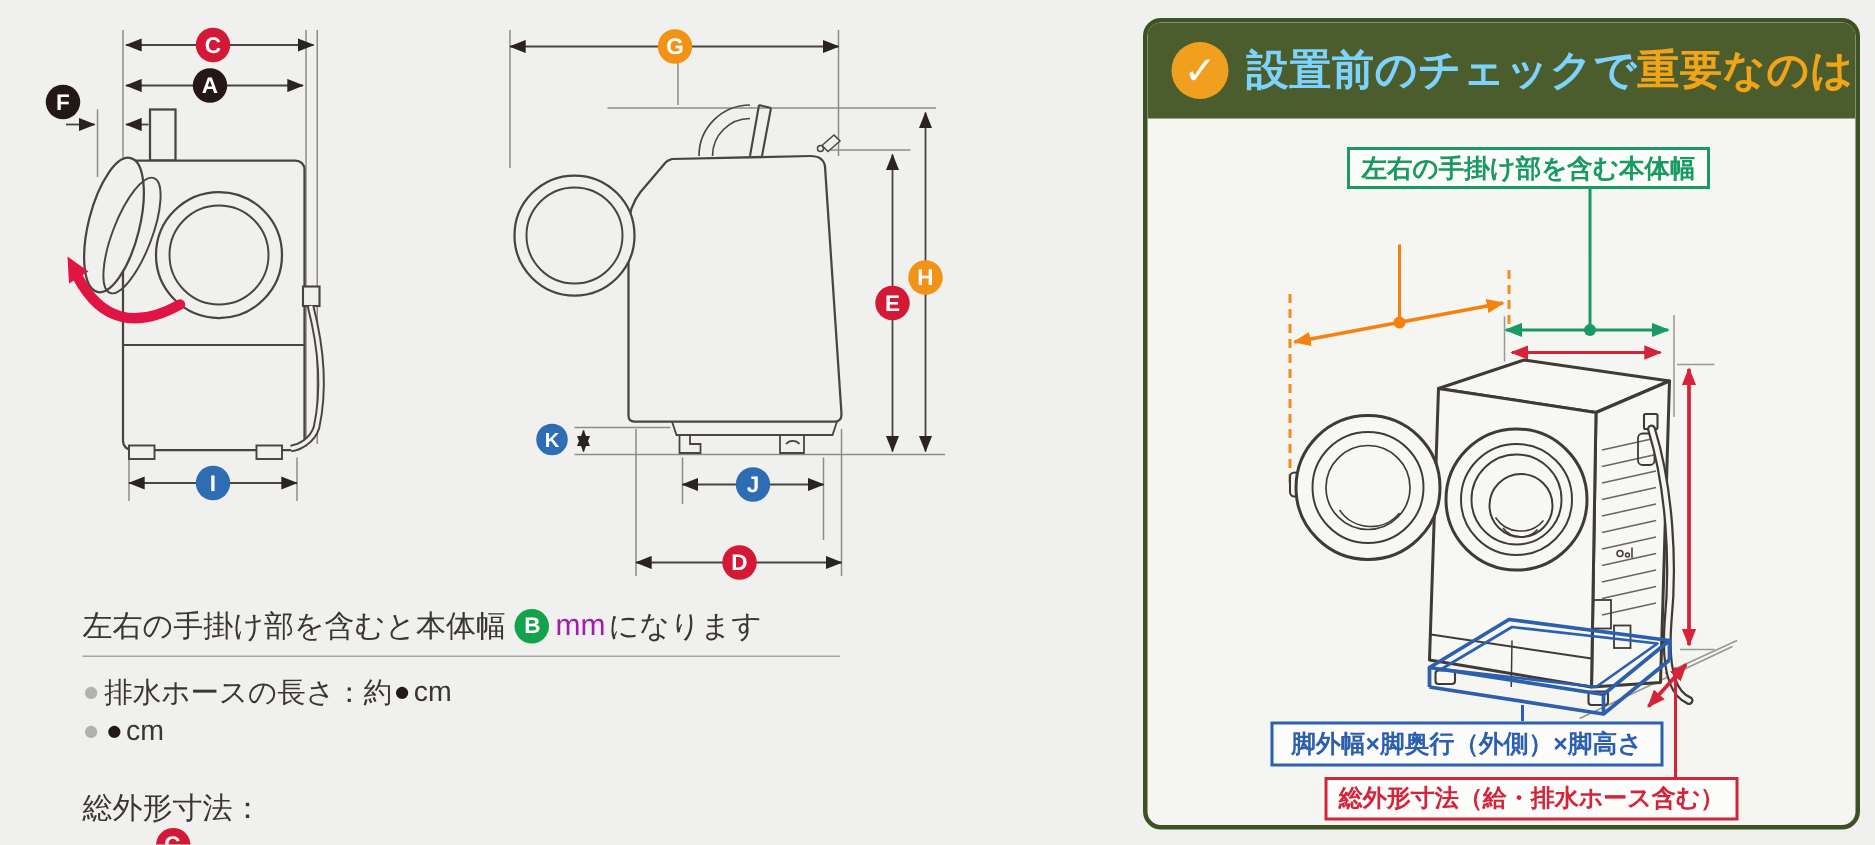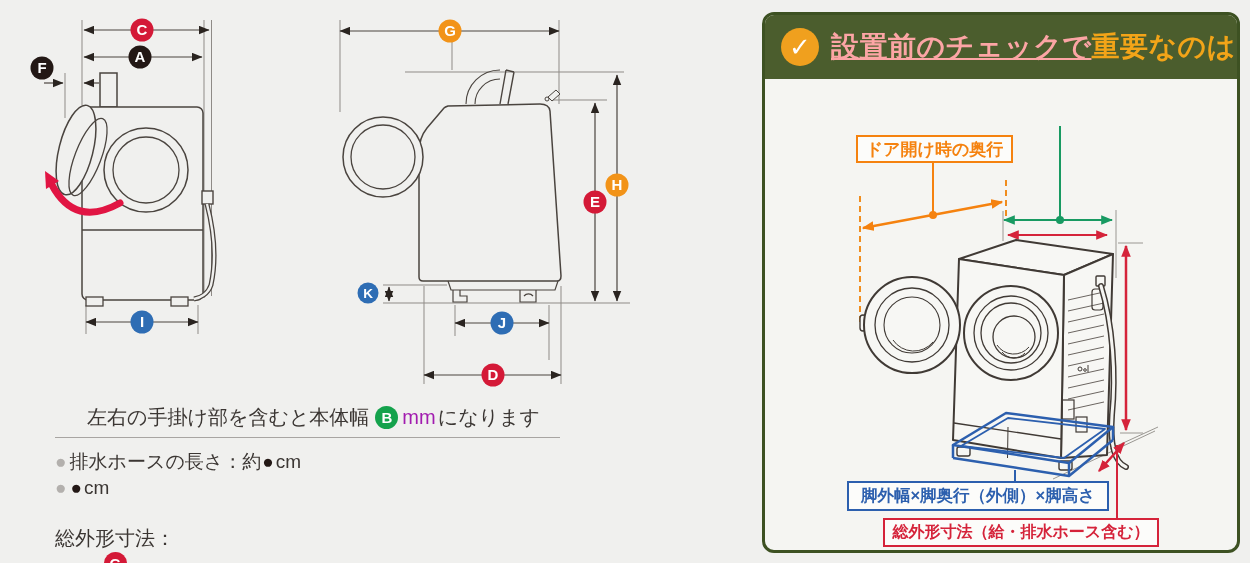--- a/index.html
+++ b/index.html
@@ -7,21 +7,21 @@
     width:1250px;height:563px;position:relative;overflow:hidden;
     background:#f0f0ee;
     font-family:"Liberation Sans","DejaVu Sans",sans-serif;
     color:#3b3633;
   }
   .abs{position:absolute;}
   svg text{font-family:"Liberation Sans","DejaVu Sans",sans-serif;}
 
   
   .note-line{position:absolute;display:flex;align-items:center;white-space:nowrap;}
-  .n1{left:55px;top:404px;font-size:20px;margin-left:32px;}
+  .n1{left:55px;top:404px;font-size:20px;}
   .n1 .unit{color:#a21caf;margin-right:2px;}
   .divider{position:absolute;left:55px;top:437px;width:505px;height:1px;background:#a8a5a2;}
   .nb{font-size:19px;}
   .nb1{left:55px;top:449px;}
   .nb2{left:55px;top:477px;}
   .nb .bullet{color:#b3b0ad;margin-right:3px;}
   .nb .ph{color:#231815;margin:0 2px 0 1px;}
   .nf{left:55px;top:525px;font-size:20px;flex-direction:column;}
   .nf .plus{margin:0 4px;color:#3b3633;}
   .chip{
@@ -43,21 +43,21 @@
     position:absolute;left:0;top:0;right:0;height:64px;
     background:#4b5d2d;display:flex;align-items:center;padding-left:16px;
     box-sizing:border-box;
   }
   .check-circle{
     width:38px;height:38px;border-radius:50%;background:#f0a01e;
     display:flex;align-items:center;justify-content:center;
     color:#fff;font-size:26px;font-weight:bold;margin-right:12px;flex:0 0 auto;
   }
   .panel-title{font-size:28px;font-weight:bold;letter-spacing:0.5px;white-space:nowrap;}
-  .panel-title .tw{color:#fca5a5;text-decoration:underline;}
+  .panel-title .tw{color:#7dd3fc;}
   .panel-title .to{color:#f2a418;}
 
   .tagbox{
     position:absolute;box-sizing:border-box;background:#fcfcfa;
     display:flex;align-items:center;justify-content:center;
     font-weight:bold;white-space:nowrap;
   }
   .tag-green{left:133px;top:83px;width:242px;height:28px;border:2px solid #189a62;color:#189a62;font-size:17px;}
   .tag-orange{left:91px;top:120px;width:157px;height:28px;border:2px solid #f5820f;color:#f5820f;font-size:17px;}
   .tag-blue{left:82px;top:466px;width:262px;height:30px;border:2px solid #2c5fae;color:#2c5fae;font-size:16.5px;}
@@ -294,16 +294,16 @@
 
   <div class="panel-header">
     <div class="check-circle">
       <span>✓</span>
     </div>
     <div class="panel-title">
       <span class="tw">設置前のチェックで</span><span class="to">重要なのはココ!</span>
     </div>
   </div>
 
-  <div class="tagbox tag-orange">ドア開け時の奥行</div>
+  <div class="tagbox tag-green">左右の手掛け部を含む本体幅</div>
   <div class="tagbox tag-blue">脚外幅×脚奥行（外側）×脚高さ</div>
   <div class="tagbox tag-red">総外形寸法（給・排水ホース含む）</div>
 </div>
 
 </body></html>

